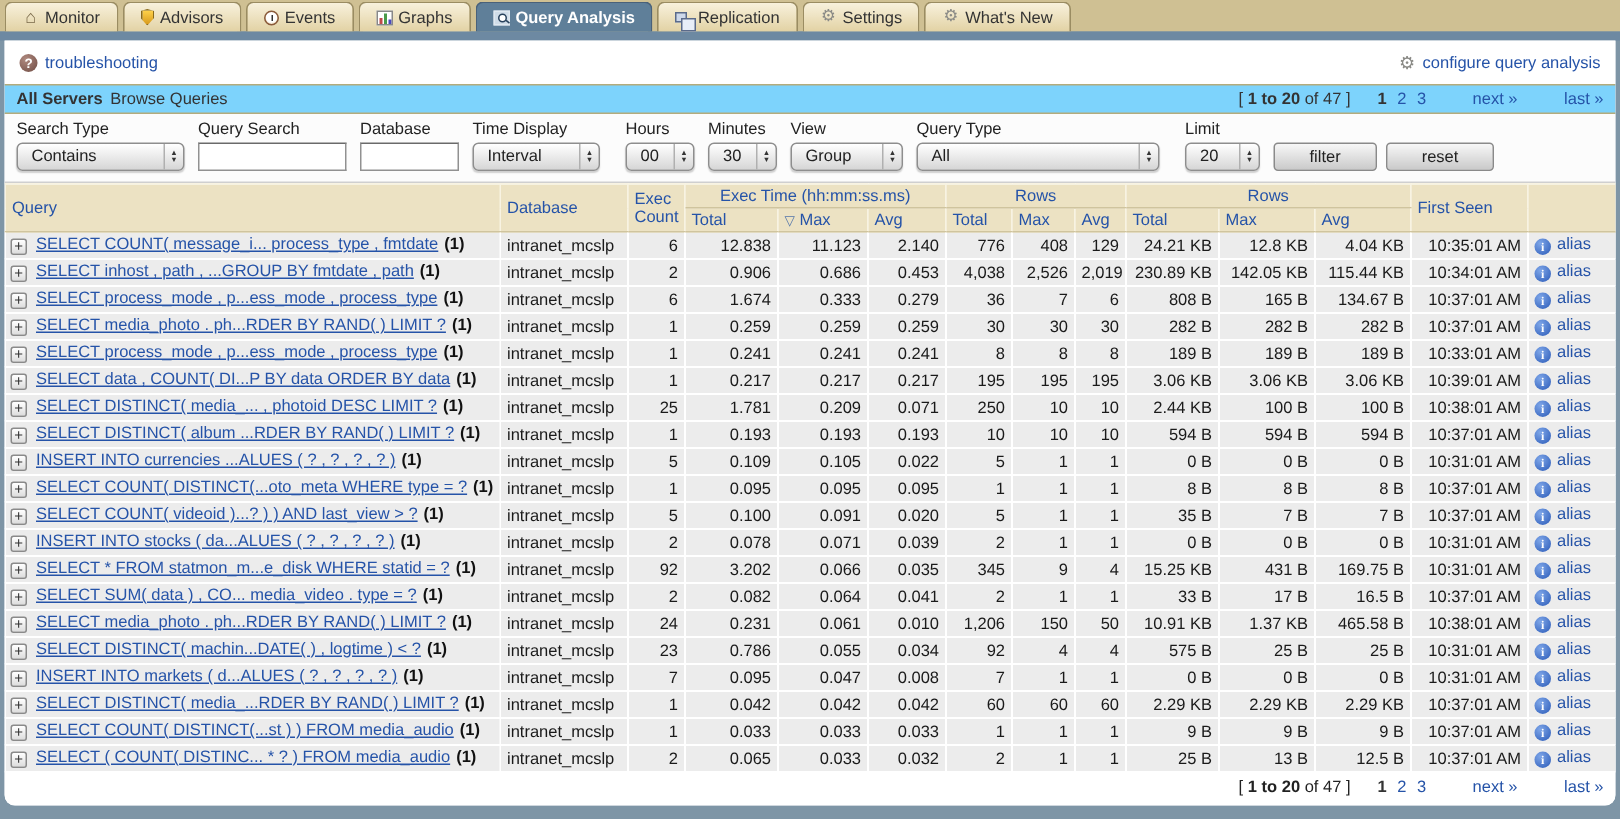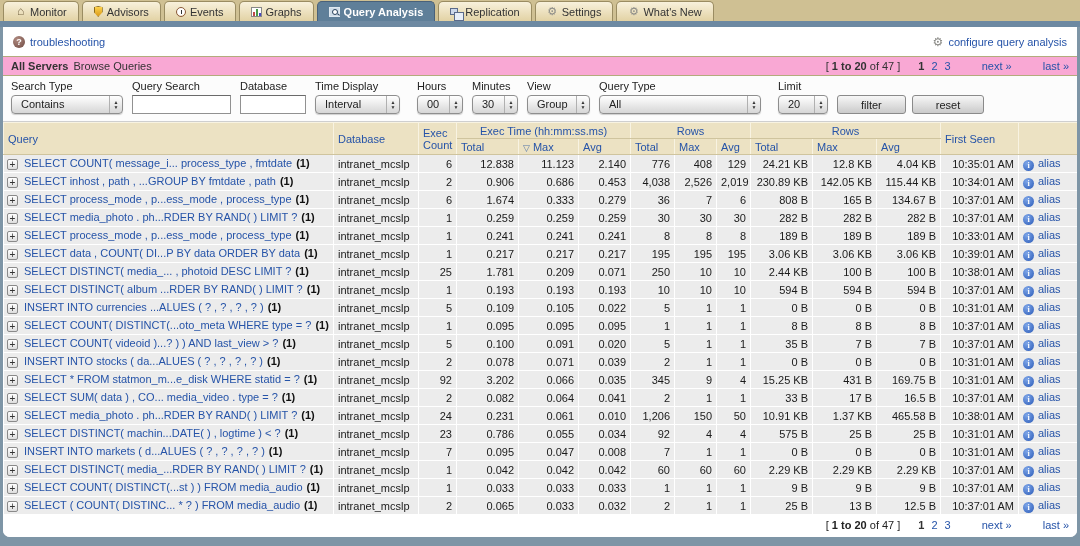--- a/index.html
+++ b/index.html
@@ -47,21 +47,21 @@
   
   .panel { margin:0 3px; background:#fff; border-radius:0 0 7px 7px; overflow:hidden; }
   
   .crumbrow { height:29px; display:flex; align-items:center; justify-content:space-between; padding:0 10px; background:#fff; }
   .crumb-left, .crumb-right { display:flex; align-items:center; gap:5px; }
   .help-icon { width:12px; height:12px; border-radius:50%; background:radial-gradient(circle at 35% 30%, #b08a80, #6e4a42);
                color:#fff; font-size:9px; font-weight:bold; text-align:center; line-height:12px; }
   .link { color:#2553a8; text-decoration:none; cursor:pointer; }
   .gear-glyph { color:#8a8a86; font-size:12px; }
   
-  .toolbar { height:20px; background:#f9a8d4; border-top:1px solid #b3ab7c; border-bottom:1px solid #b3ab7c;
+  .toolbar { height:20px; background:#7dd3fc; border-top:1px solid #b3ab7c; border-bottom:1px solid #b3ab7c;
              display:flex; align-items:center; justify-content:space-between; padding:0 8px; color:#333; }
   .tb-left b { margin-right:5px; }
   .pagerzone { display:flex; align-items:center; gap:18px; }
   .range b { font-weight:bold; }
   .pager { display:flex; align-items:center; gap:7px; }
   .pager .cur { font-weight:bold; color:#333; }
   .pager .nav { margin-left:24px; }
   
   .filters { background:#fcfcfc; border-bottom:1px solid #cfcfcf; padding:4px 8px 7px; display:flex; gap:9px; align-items:flex-start; }
   .field { display:flex; flex-direction:column; gap:3px; }
@@ -80,21 +80,21 @@
   thead th { background:#ece2c3; color:#2553a8; font-weight:normal; font-size:11px;
              border:1px solid #f8f3e2; border-bottom-color:#cfc49e; padding:1px 4px; height:16px; text-align:left; }
   thead th.grp { text-align:center; }
   thead th.subh { text-align:left; }
   tbody td { background:#ececec; border:1px solid #fff; height:18px; padding:0 4px; color:#1a1a1a; overflow:hidden; white-space:nowrap; }
   td.num { text-align:right; }
   td.query-cell { padding-left:3px; }
   .expand-btn { display:inline-block; width:11px; height:11px; line-height:9px; text-align:center;
                 border:1px solid #8a8a8a; background:linear-gradient(#fff,#ddd); color:#333; font-size:10px;
                 border-radius:2px; margin-right:6px; vertical-align:-1px; cursor:pointer; }
-  .qlink { color:#2553a8; cursor:pointer; }
+  .qlink { color:#2553a8; cursor:pointer;text-decoration:underline; }
   .qcount { color:#111; font-weight:bold; margin-left:4px; }
   .info-icon { display:inline-block; width:11px; height:11px; border-radius:50%;
                background:radial-gradient(circle at 35% 30%, #7ea6e8, #2a5ab8);
                color:#fff; font-size:8px; font-weight:bold; font-family:"Liberation Serif",serif;
                text-align:center; line-height:11px; margin-right:4px; vertical-align:-1px; }
   .sort-glyph { font-size:9px; color:#5577aa; margin-right:3px; }
   
   .footer { background:#fff; display:flex; justify-content:flex-end; padding:4px 8px 6px; }
 </style>
 </head>
@@ -209,21 +209,21 @@
       <span class="mac-select" style="width:46px">
         <span class="sel-text">30</span>
         <span class="sel-arrows">
             <span>▲</span>
             <span>▼</span>
           </span>
       </span>
     </div>
     <div class="field">
       <label>View</label>
-      <span class="mac-select" style="width:63px">
+      <span class="mac-select" style="width:75px">
         <span class="sel-text">Group</span>
         <span class="sel-arrows">
             <span>▲</span>
             <span>▼</span>
           </span>
       </span>
     </div>
     <div class="field">
       <label>Query Type</label>
       <span class="mac-select" style="width:162px">

